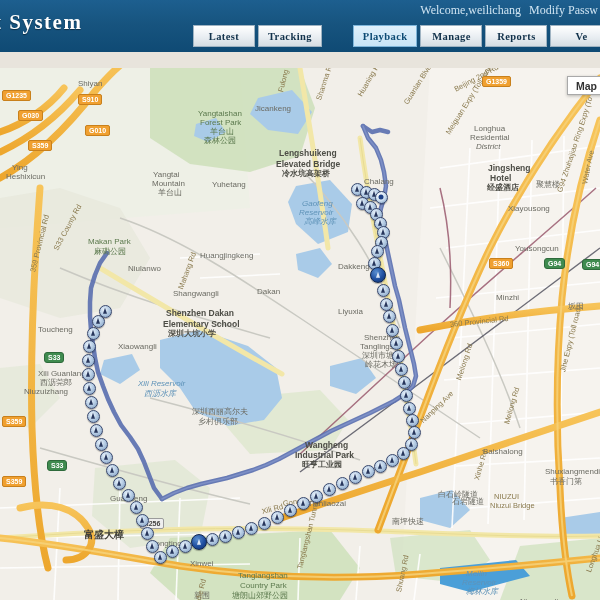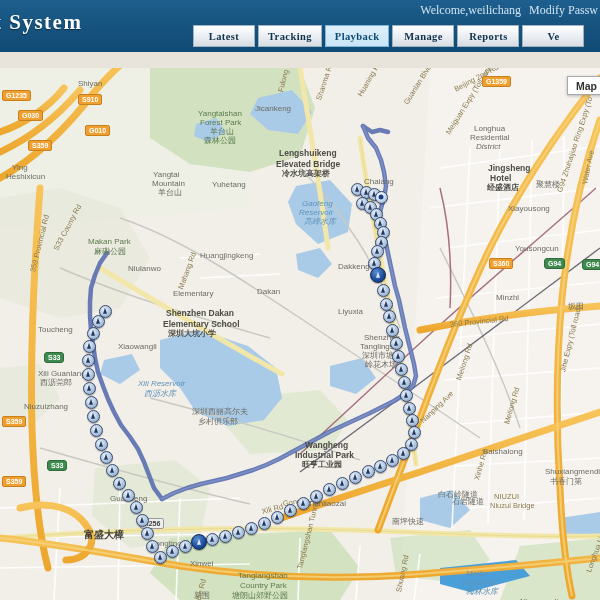--- a/index.html
+++ b/index.html
@@ -38,21 +38,21 @@
     height: 22px; min-width: 62px; padding: 0 9px;
     background: linear-gradient(180deg,#ffffff 0%,#e9eef2 55%,#d6dde3 100%);
     border: 1px solid #9fb3c2;
     display: flex; align-items: center; justify-content: center;
     font-family: "Liberation Serif", serif;
     font-size: 10.5px; font-weight: bold; color: #11314a;
     letter-spacing: .4px; cursor: pointer;
   }
   .nav-btn.active {
     background: linear-gradient(180deg,#dff0fb 0%,#c8e4f6 100%);
-    border-color: #7fb6da; color: #0c4a73;
+    border-color: #7fb6da; color: #0c4a73; margin-left: 28px;
   }
 
   
   .subbar {
     position: absolute; top: 52px; left: 0; width: 600px; height: 16px;
     background: linear-gradient(180deg,#dfe5ee 0%,#eef1f6 100%);
     border-bottom: 1px solid #c7cfdb;
   }
   .subbar-right {
     position: absolute; right: 4px; top: 2px;
@@ -323,37 +323,37 @@
         <div class="lbl poi" style="left: 490px; top: 106px;">Hotel</div>
         <div class="lbl poi cn" style="left: 487px; top: 116px;">经盛酒店</div>
         <div class="lbl place cn" style="left: 536px; top: 113px;">聚慧楼</div>
         <div class="lbl place" style="left: 364px; top: 110px;">Chalang</div>
         <div class="lbl place" style="left: 508px; top: 137px;">Xiayousong</div>
         <div class="lbl place" style="left: 515px; top: 177px;">Yousongcun</div>
         <div class="lbl park" style="left: 88px; top: 170px;">Makan Park</div>
         <div class="lbl park cn" style="left: 94px; top: 180px;">麻磡公园</div>
         <div class="lbl place" style="left: 128px; top: 197px;">Niulanwo</div>
         <div class="lbl place" style="left: 200px; top: 184px;">Huangjingkeng</div>
-        <div class="lbl place" style="left: 173px; top: 222px;">Elementary</div>
+        <div class="lbl place" style="left: 173px; top: 222px;">Shangwangli</div>
         <div class="lbl place" style="left: 257px; top: 220px;">Dakan</div>
         <div class="lbl place" style="left: 338px; top: 195px;">Dakkeng</div>
         <div class="lbl poi" style="left: 166px; top: 241px;">Shenzhen Dakan</div>
         <div class="lbl poi" style="left: 163px; top: 252px;">Elementary School</div>
         <div class="lbl poi cn" style="left: 168px; top: 262px;">深圳大坑小学</div>
         <div class="lbl place" style="left: 338px; top: 240px;">Liyuxia</div>
         <div class="lbl place" style="left: 364px; top: 266px;">Shenzhen</div>
         <div class="lbl place" style="left: 360px; top: 275px;">Tanglingsa</div>
         <div class="lbl place cn" style="left: 362px; top: 284px;">深圳市塘朗</div>
         <div class="lbl place cn" style="left: 365px; top: 293px;">岭花木场</div>
         <div class="lbl place" style="left: 496px; top: 226px;">Minzhi</div>
         <div class="lbl place cn" style="left: 568px; top: 235px;">坂田</div>
         <div class="lbl place" style="left: 38px; top: 258px;">Toucheng</div>
         <div class="lbl place" style="left: 38px; top: 302px;">Xili Guanlang</div>
         <div class="lbl place cn" style="left: 40px; top: 311px;">西沥莞郎</div>
-        <div class="lbl place" style="left: 24px; top: 335px; text-align: center;">Niuzuizhang</div>
+        <div class="lbl place" style="left: 24px; top: 320px; text-align: center;">Niuzuizhang</div>
         <div class="lbl water" style="left: 138px; top: 312px;">Xili Reservoir</div>
         <div class="lbl water cn" style="left: 144px; top: 322px;">西沥水库</div>
         <div class="lbl place" style="left: 118px; top: 275px;">Xiaowangli</div>
         <div class="lbl place cn" style="left: 192px; top: 340px;">深圳西丽高尔夫</div>
         <div class="lbl place cn" style="left: 198px; top: 350px;">乡村俱乐部</div>
         <div class="lbl place" style="left: 110px; top: 427px;">Guandeng</div>
         <div class="lbl big cn" style="left: 84px; top: 462px;">富盛大樟</div>
         <div class="lbl place" style="left: 151px; top: 472px;">Longting</div>
         <div class="lbl place" style="left: 190px; top: 492px;">Xinwei</div>
         <div class="lbl place cn" style="left: 194px; top: 524px;">新围</div>

